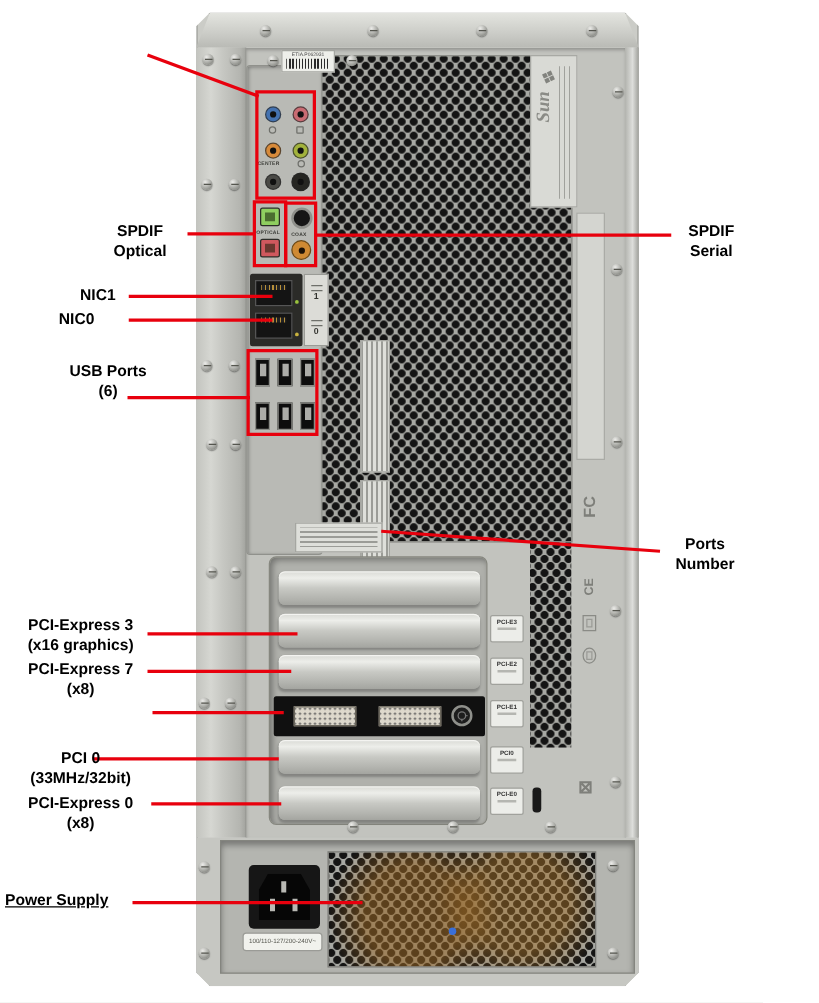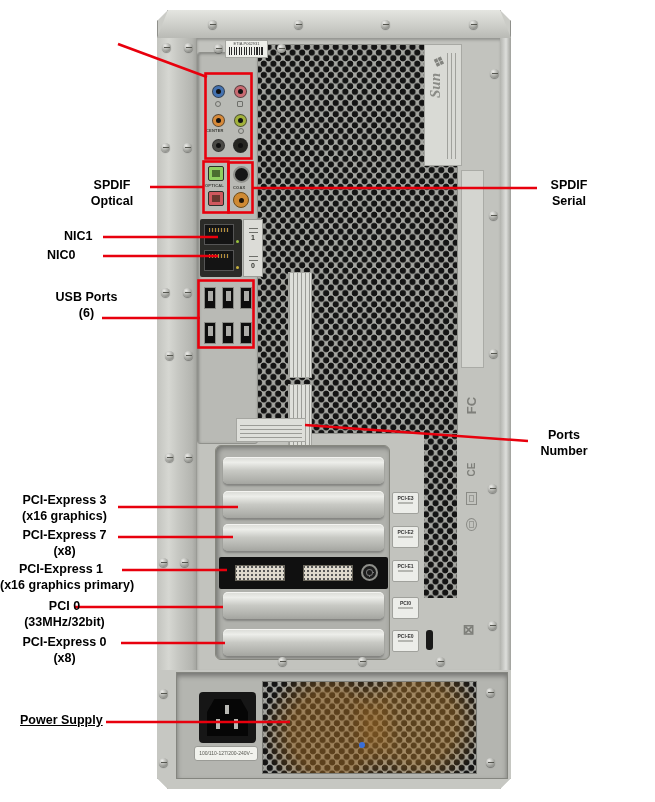--- a/index.html
+++ b/index.html
@@ -311,33 +311,29 @@
       <span>(6)</span>
     </div>
   <div class="lab" style="left:12px;top:492px;width:105px;text-align:center;">
     <span>PCI-Express 3</span>
       <span>(x16 graphics)</span>
     </div>
   <div class="lab" style="left:12px;top:527px;width:105px;text-align:center;">
     <span>PCI-Express 7</span>
       <span>(x8)</span>
     </div>
-  <div class="lab" style="left:0px;top:561px;width:122px;text-align:center;white-space:nowrap;">
-    <span>PCI-Express 1</span>
-      <span>(x16 graphics primary)</span>
-    </div>
   <div class="lab" style="left:12px;top:598px;width:105px;text-align:center;">
     <span>PCI 0</span>
       <span>(33MHz/32bit)</span>
     </div>
   <div class="lab" style="left:12px;top:634px;width:105px;text-align:center;">
     <span>PCI-Express 0</span>
       <span>(x8)</span>
     </div>
-  <div class="lab underline" style="left:20px;top:712px;">
+  <div class="lab underline" style="left:4px;top:712px;">
     <span>Power Supply</span>
     </div>
   <div class="lab" style="left:540px;top:177px;width:58px;text-align:center;">
     <span>SPDIF</span>
       <span>Serial</span>
     </div>
   <div class="lab" style="left:534px;top:427px;width:60px;text-align:center;">
     <span>Ports</span>
       <span>Number</span>
     </div>

